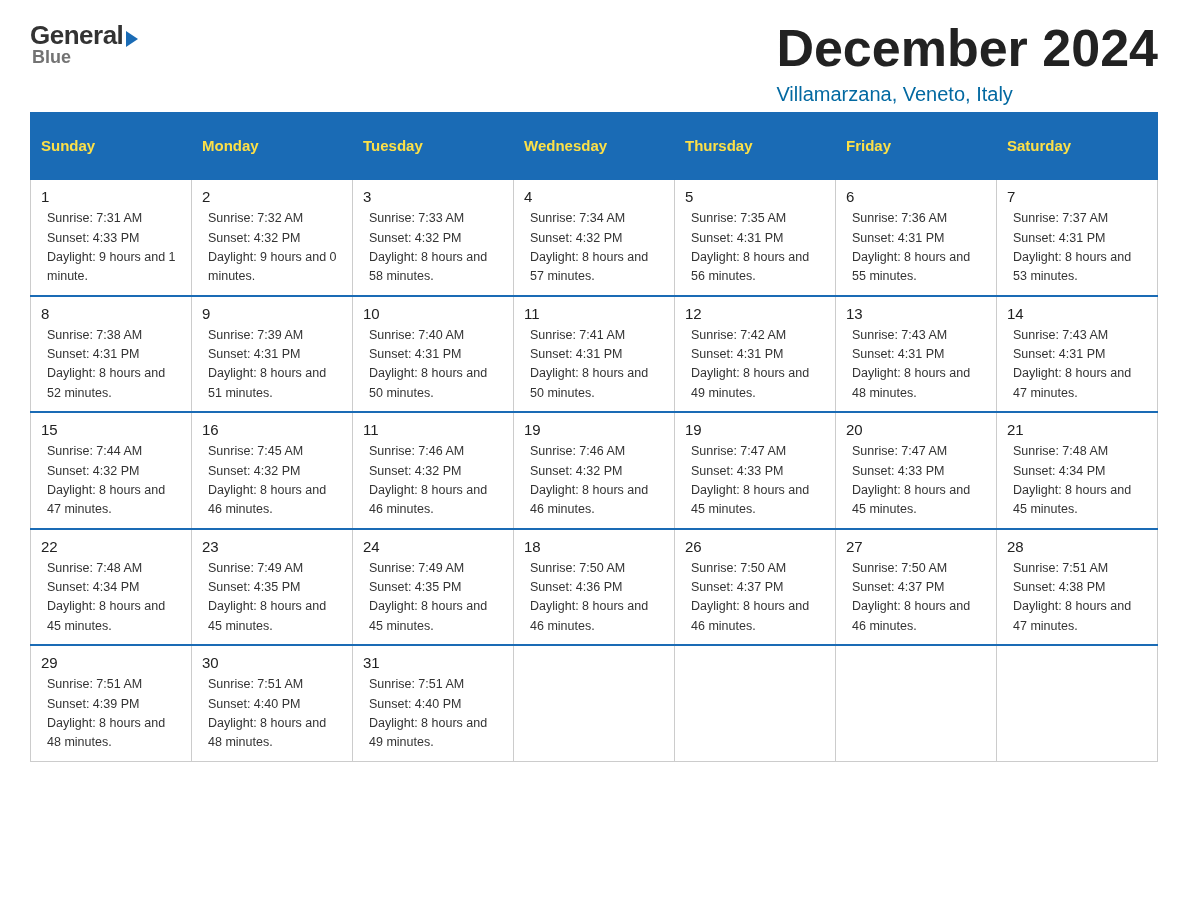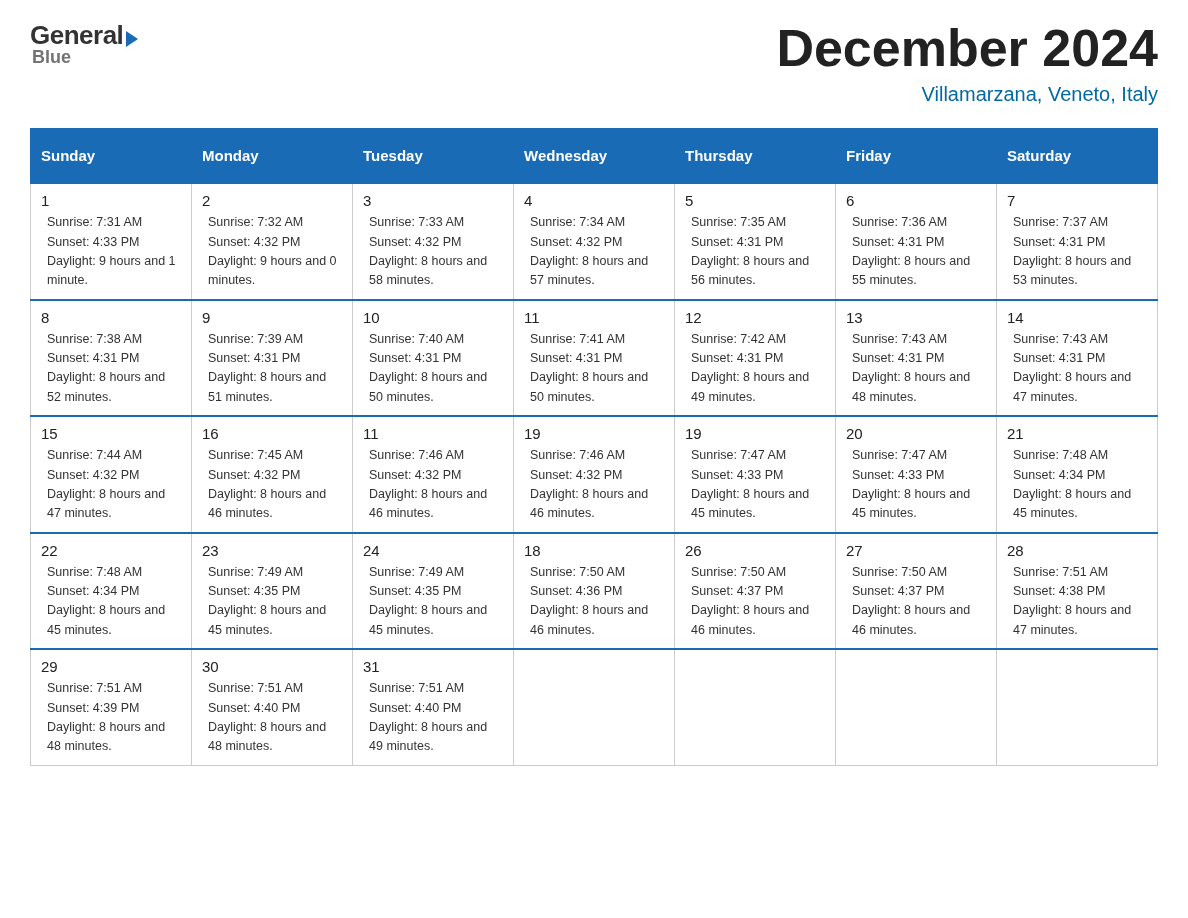--- a/index.html
+++ b/index.html
@@ -7,21 +7,21 @@
       font-family: Arial, Helvetica, sans-serif;
       background: #fff;
       width: 1188px;
       min-height: 918px;
       padding: 20px 30px;
     }
     .header {
       display: flex;
       justify-content: space-between;
       align-items: flex-start;
-      margin-bottom: 22px;
+      margin-bottom: 6px;
     }
     .logo {
       display: flex;
       flex-direction: column;
       align-items: flex-start;
     }
     .logo-top {
       display: flex;
       align-items: center;
     }
@@ -41,43 +41,42 @@
       margin-top: 6px;
     }
     .logo-blue {
       font-size: 18px;
       font-weight: bold;
       color: #737373;
       margin-top: -4px;
       margin-left: 2px;
     }
     .title-section {
-      text-align: right;
     }
     .month-title {
       font-size: 52px;
       font-weight: bold;
       color: #222;
       line-height: 1.1;
     }
     .location {
       font-size: 20px;
       color: #0369a1;
       margin-top: 6px;
     }
     .calendar {
       width: 100%;
       border-collapse: collapse;
     }
     .calendar th {
       background-color: #1a6bb5;
-      color: #ffffff;
+      color: #fde047;
       font-size: 15px;
       font-weight: bold;
-      padding: 18px 10px;
+      padding: 24px 10px;
       text-align: left;
       border: 1px solid #1a6bb5;
     }
     .calendar td {
       vertical-align: top;
       border: 1px solid #ccc;
       padding: 8px 10px;
       font-size: 13px;
       color: #333;
       width: calc(100% / 7);

